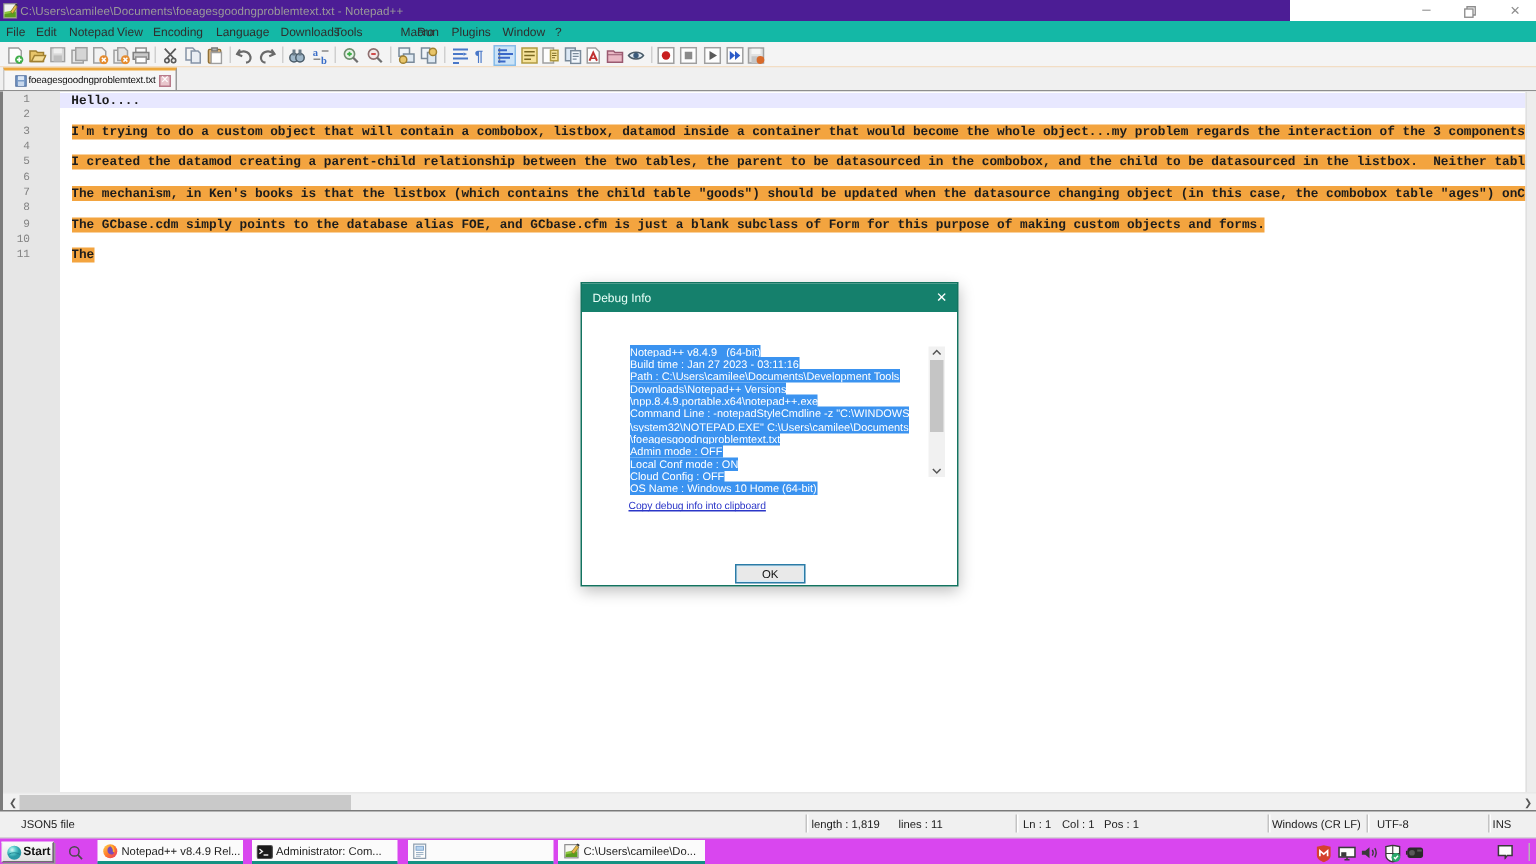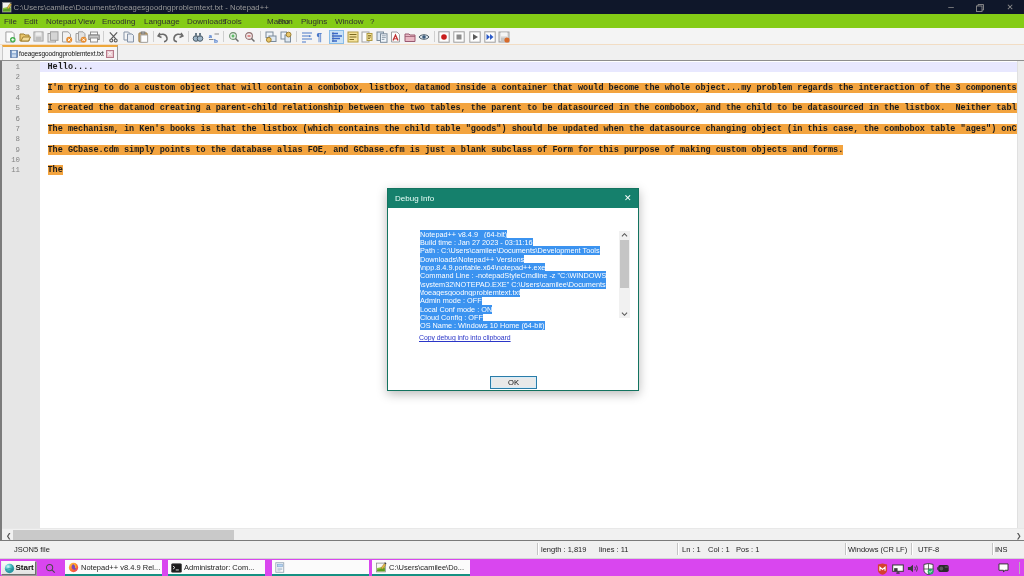--- a/index.html
+++ b/index.html
@@ -1,24 +1,24 @@
 <!DOCTYPE html>
 <html><head>
 <meta charset="utf-8">
 <style>
   html,body{margin:0;padding:0;}
   body{width:1024px;height:576px;position:relative;overflow:hidden;
        font-family:"Liberation Sans",sans-serif;background:#fff;}
   .abs{position:absolute;}
   
-  #titlebar{left:0;top:0;width:1024px;height:14px;background:#0f172a;}
+  #titlebar{left:0;top:0;width:860px;height:14px;background:#4c1d95;}
   #title-text{left:13.5px;top:0;height:14px;line-height:15px;font-size:7.7px;color:#9a9a9a;letter-spacing:.08px;}
   .winbtn{top:0;height:14px;line-height:14px;color:#8d8d8d;text-align:center;}
   
-  #menubar{left:0;top:14px;width:1024px;height:14px;background:#84cc16;}
+  #menubar{left:0;top:14px;width:1024px;height:14px;background:#14b8a6;}
   .mi{position:absolute;top:0;height:14px;line-height:15px;font-size:8px;color:#2f2f2f;}
   
   #toolbar{left:0;top:28px;width:1024px;height:17px;background:#f4f4f4;border-bottom:1px solid #ededed;}
   .tico{position:absolute;top:3px;}
   .tsep{position:absolute;top:3px;width:1px;height:11px;background:#cfcfcf;}
   
   #tabbar{left:0;top:45px;width:1024px;height:16px;background:#f0f0f0;border-bottom:1px solid #8e8e8e;box-sizing:border-box;}
   #tab1{position:absolute;left:2px;top:0;width:116px;height:15px;background:#f6f6f6;
         border-top:2px solid #eda73b;border-right:1px solid #9a9a9a;border-left:1px solid #c9c9c9;box-sizing:border-box;}
   #tab1 .tabtxt{position:absolute;left:16px;top:0px;font-size:6.5px;letter-spacing:-.1px;line-height:13px;color:#111;}

